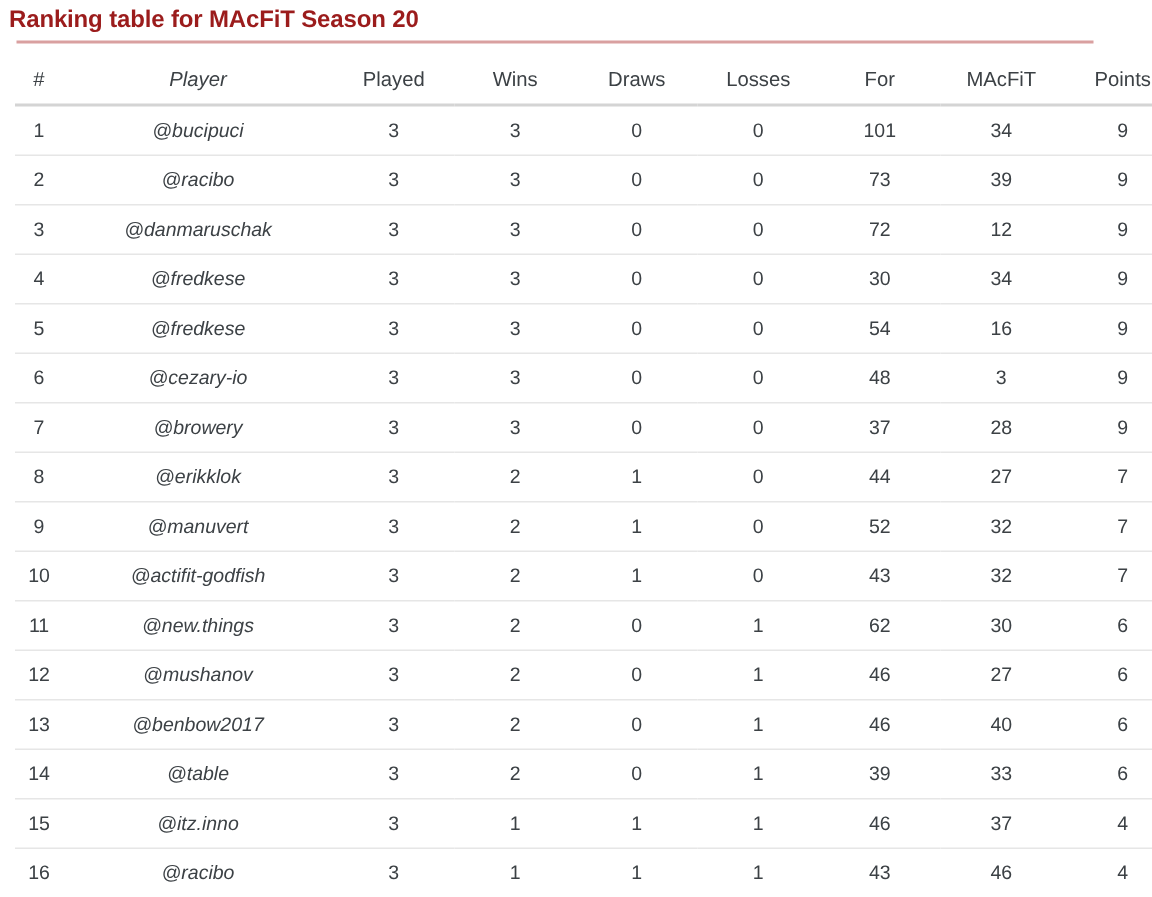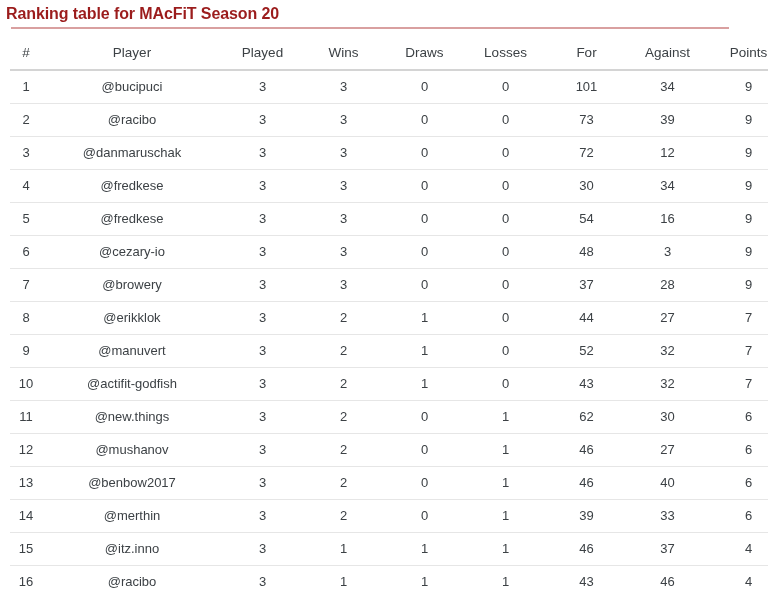--- a/index.html
+++ b/index.html
@@ -78,20 +78,21 @@
   .col-player { width: 180px; }
   .col-num    { width: 81px;  }
 
   th.col-rank, td.col-rank {
     text-align: right;
     padding-right: 10px;
   }
   th.col-player, td.col-player {
     text-align: left;
     padding-left: 14px;
+    font-style: italic;
   }
 </style>
 </head>
 <body>
 
 <div class="page">
 
   <div class="title-block">
     <div class="page-title">Ranking table for MAcFiT Season 20</div>
     <div class="title-rule"></div>
@@ -101,21 +102,21 @@
     <table class="ranking">
       <thead>
         <tr>
           <th class="col-rank">#</th>
           <th class="col-player">Player</th>
           <th class="col-num">Played</th>
           <th class="col-num">Wins</th>
           <th class="col-num">Draws</th>
           <th class="col-num">Losses</th>
           <th class="col-num">For</th>
-          <th class="col-num">Against</th>
+          <th class="col-num">MAcFiT</th>
           <th class="col-num">Points</th>
         </tr>
       </thead>
       <tbody id="table-body">
           <tr>
             <td class="col-rank">1</td>
             <td class="col-player">@bucipuci</td>
             <td class="col-num">3</td>
             <td class="col-num">3</td>
             <td class="col-num">0</td>
@@ -251,21 +252,21 @@
             <td class="col-num">3</td>
             <td class="col-num">2</td>
             <td class="col-num">0</td>
             <td class="col-num">1</td>
             <td class="col-num">46</td>
             <td class="col-num">40</td>
             <td class="col-num">6</td>
           </tr>
           <tr>
             <td class="col-rank">14</td>
-            <td class="col-player">@merthin</td>
+            <td class="col-player">@table</td>
             <td class="col-num">3</td>
             <td class="col-num">2</td>
             <td class="col-num">0</td>
             <td class="col-num">1</td>
             <td class="col-num">39</td>
             <td class="col-num">33</td>
             <td class="col-num">6</td>
           </tr>
           <tr>
             <td class="col-rank">15</td>

